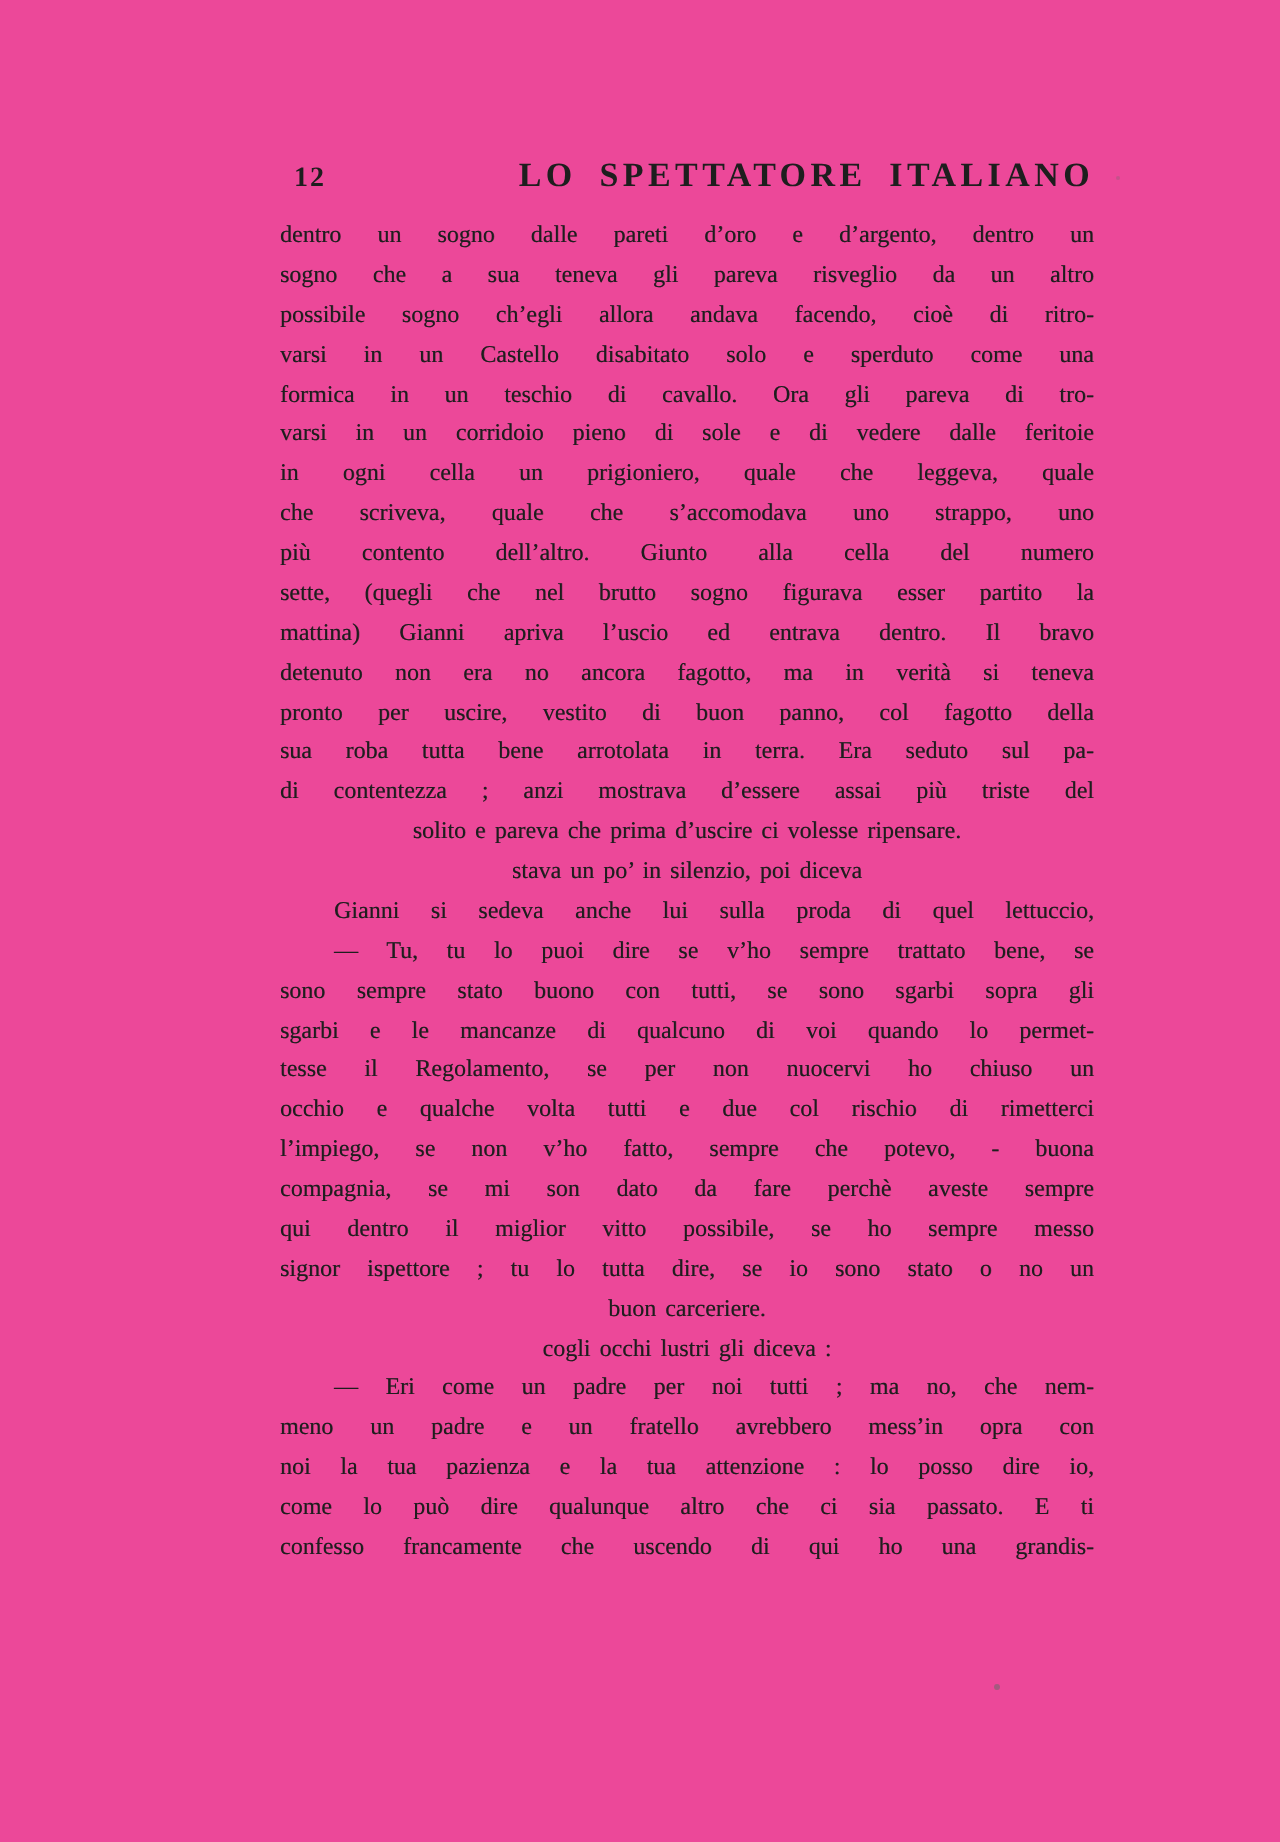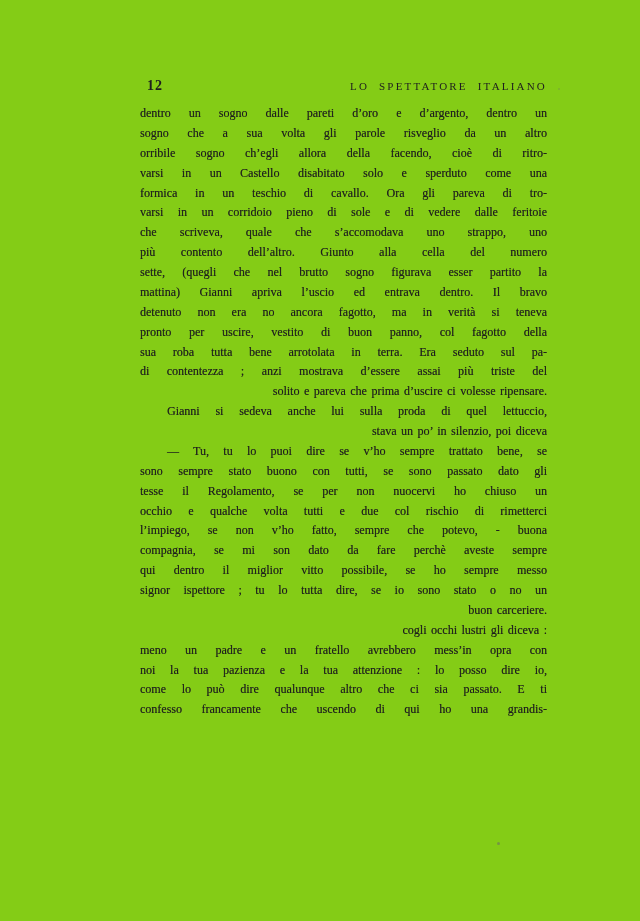--- a/index.html
+++ b/index.html
@@ -1,20 +1,20 @@
 <!DOCTYPE html>
 <html><head>
 <meta charset="utf-8">
 <style>
   html, body { margin: 0; padding: 0; background: #ffffff; }
   .page {
     position: relative;
     width: 640px;
     height: 921px;
-    background: #84cc16;
+    background: #ec4899;
     font-family: "Liberation Serif", serif;
     color: #1e1e1e;
     overflow: hidden;
   }
   .content {
     position: absolute;
     left: 140px;
     top: 78px;
     width: 407px;
   }
@@ -24,32 +24,32 @@
     align-items: baseline;
     margin-bottom: 10px;
   }
   .page-number {
     font-size: 14px;
     font-weight: bold;
     letter-spacing: 1px;
     padding-left: 7px;
   }
   .running-title {
-    font-size: 11px;
+    font-size: 17px;
     letter-spacing: 2.2px;
     word-spacing: 5px;
-    font-weight: normal;
+    font-weight: bold;
   }
   .body-text {
     font-size: 12px;
     line-height: 19.87px;
     word-spacing: 1.5px;
     text-shadow: 0.2px 0 0 rgba(30,30,30,0.55);
   }
-  .line { text-align: right; }
+  .line { text-align: center; }
   .line.fill {
     text-align: justify;
     text-align-last: justify;
   }
   .line.indent { text-indent: 27px; }
   .speck {
     position: absolute;
     background: #6a6a6a;
     border-radius: 50%;
     opacity: 0.55;
@@ -61,46 +61,49 @@
 <body>
 
 <div class="page">
   <div class="content">
     <div class="header">
       <span class="page-number">12</span>
       <span class="running-title">LO SPETTATORE ITALIANO</span>
     </div>
     <div class="body-text">
         <div class="line fill">dentro un sogno dalle pareti d’oro e d’argento, dentro un</div>
-        <div class="line fill">sogno che a sua volta gli parole risveglio da un altro</div>
-        <div class="line fill">orribile sogno ch’egli allora della facendo, cioè di ritro-</div>
+        <div class="line fill">sogno che a sua teneva gli pareva risveglio da un altro</div>
+        <div class="line fill">possibile sogno ch’egli allora andava facendo, cioè di ritro-</div>
         <div class="line fill">varsi in un Castello disabitato solo e sperduto come una</div>
         <div class="line fill">formica in un teschio di cavallo. Ora gli pareva di tro-</div>
         <div class="line fill">varsi in un corridoio pieno di sole e di vedere dalle feritoie</div>
+        <div class="line fill">in ogni cella un prigioniero, quale che leggeva, quale</div>
         <div class="line fill">che scriveva, quale che s’accomodava uno strappo, uno</div>
         <div class="line fill">più contento dell’altro. Giunto alla cella del numero</div>
         <div class="line fill">sette, (quegli che nel brutto sogno figurava esser partito la</div>
         <div class="line fill">mattina) Gianni apriva l’uscio ed entrava dentro. Il bravo</div>
         <div class="line fill">detenuto non era no ancora fagotto, ma in verità si teneva</div>
         <div class="line fill">pronto per uscire, vestito di buon panno, col fagotto della</div>
         <div class="line fill">sua roba tutta bene arrotolata in terra. Era seduto sul pa-</div>
         <div class="line fill">di contentezza ; anzi mostrava d’essere assai più triste del</div>
         <div class="line">solito e pareva che prima d’uscire ci volesse ripensare.</div>
+        <div class="line">stava un po’ in silenzio, poi diceva</div>
         <div class="line fill indent">Gianni si sedeva anche lui sulla proda di quel lettuccio,</div>
-        <div class="line">stava un po’ in silenzio, poi diceva</div>
         <div class="line fill indent">— Tu, tu lo puoi dire se v’ho sempre trattato bene, se</div>
-        <div class="line fill">sono sempre stato buono con tutti, se sono passato dato gli</div>
+        <div class="line fill">sono sempre stato buono con tutti, se sono sgarbi sopra gli</div>
+        <div class="line fill">sgarbi e le mancanze di qualcuno di voi quando lo permet-</div>
         <div class="line fill">tesse il Regolamento, se per non nuocervi ho chiuso un</div>
         <div class="line fill">occhio e qualche volta tutti e due col rischio di rimetterci</div>
         <div class="line fill">l’impiego, se non v’ho fatto, sempre che potevo, - buona</div>
         <div class="line fill">compagnia, se mi son dato da fare perchè aveste sempre</div>
         <div class="line fill">qui dentro il miglior vitto possibile, se ho sempre messo</div>
         <div class="line fill">signor ispettore ; tu lo tutta dire, se io sono stato o no un</div>
         <div class="line">buon carceriere.</div>
         <div class="line">cogli occhi lustri gli diceva :</div>
+        <div class="line fill indent">— Eri come un padre per noi tutti ; ma no, che nem-</div>
         <div class="line fill">meno un padre e un fratello avrebbero mess’in opra con</div>
         <div class="line fill">noi la tua pazienza e la tua attenzione : lo posso dire io,</div>
         <div class="line fill">come lo può dire qualunque altro che ci sia passato. E ti</div>
         <div class="line fill">confesso francamente che uscendo di qui ho una grandis-</div>
       </div>
   </div>
   <div class="speck speck-1"></div>
   <div class="speck speck-2"></div>
 </div>
 

